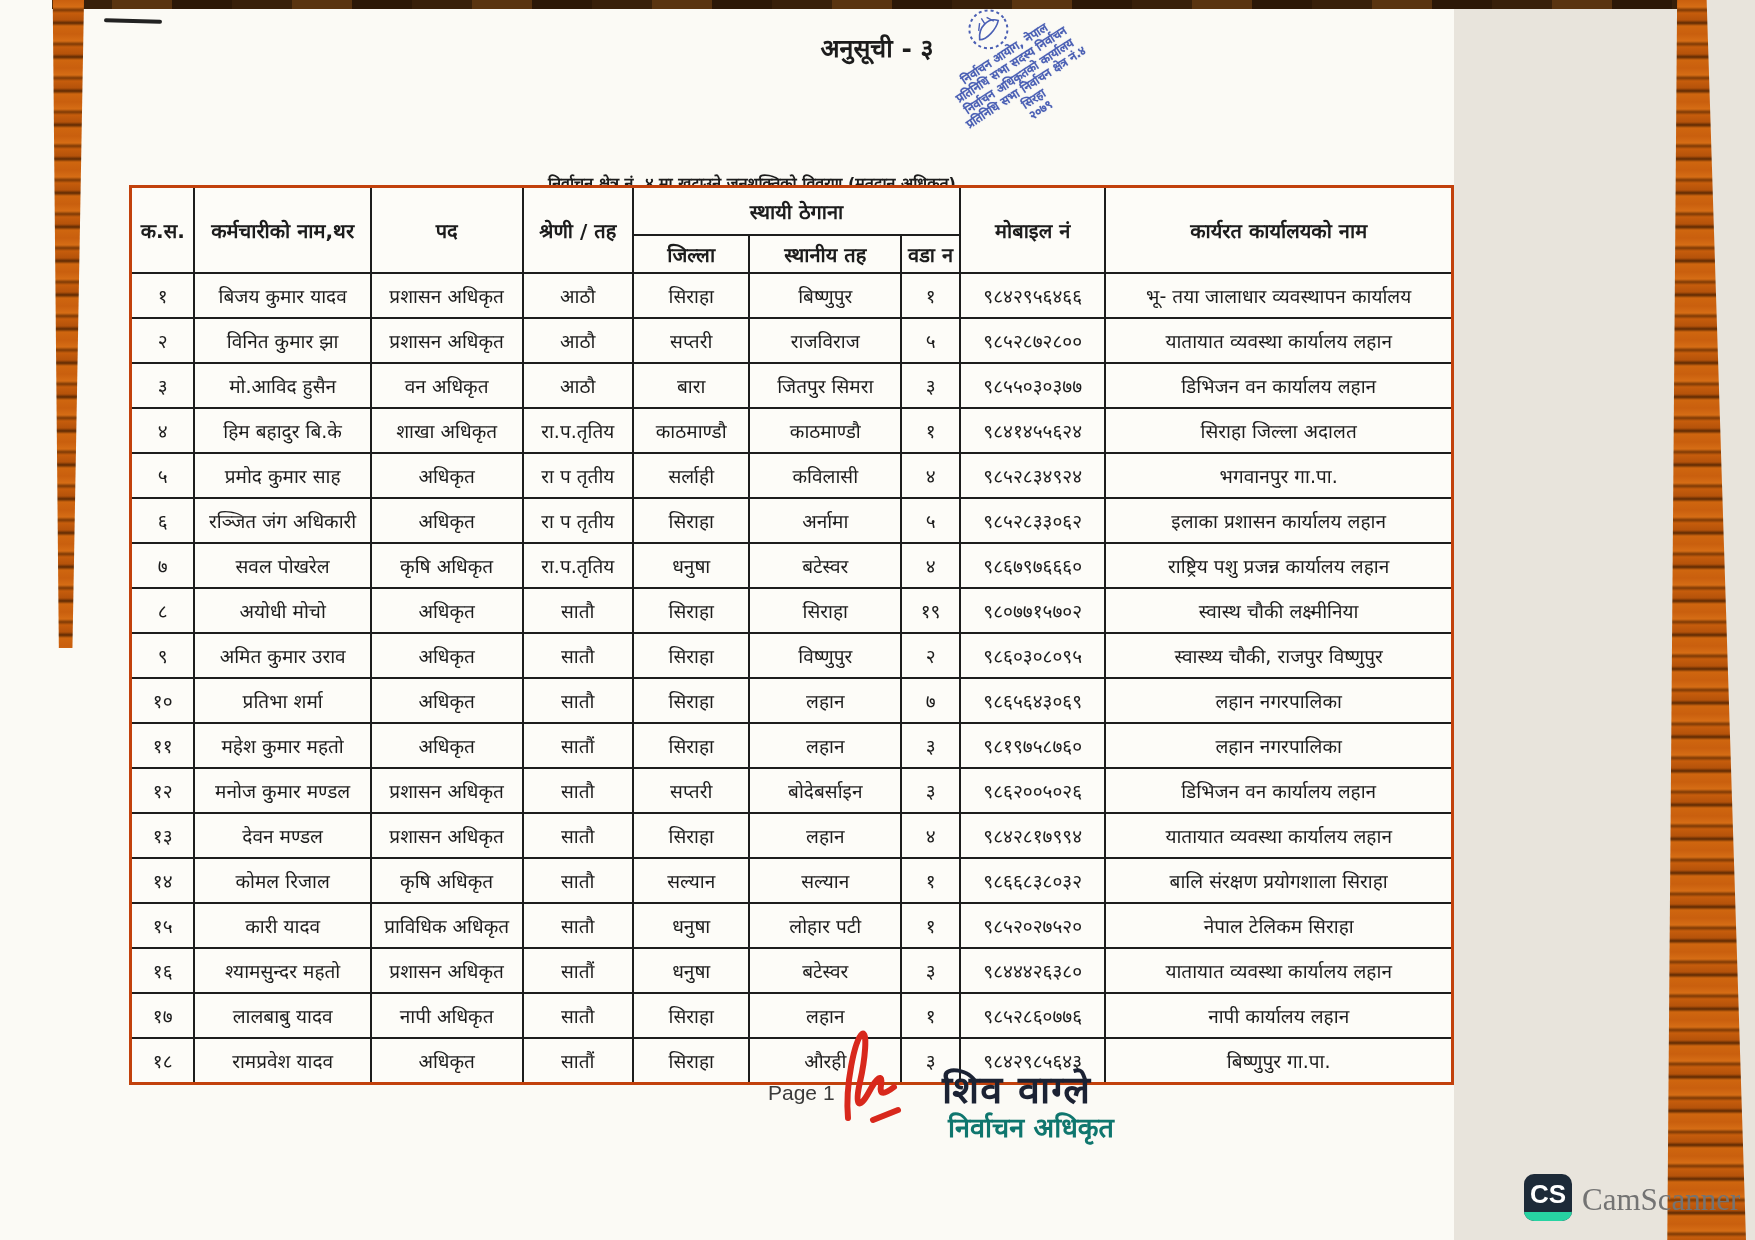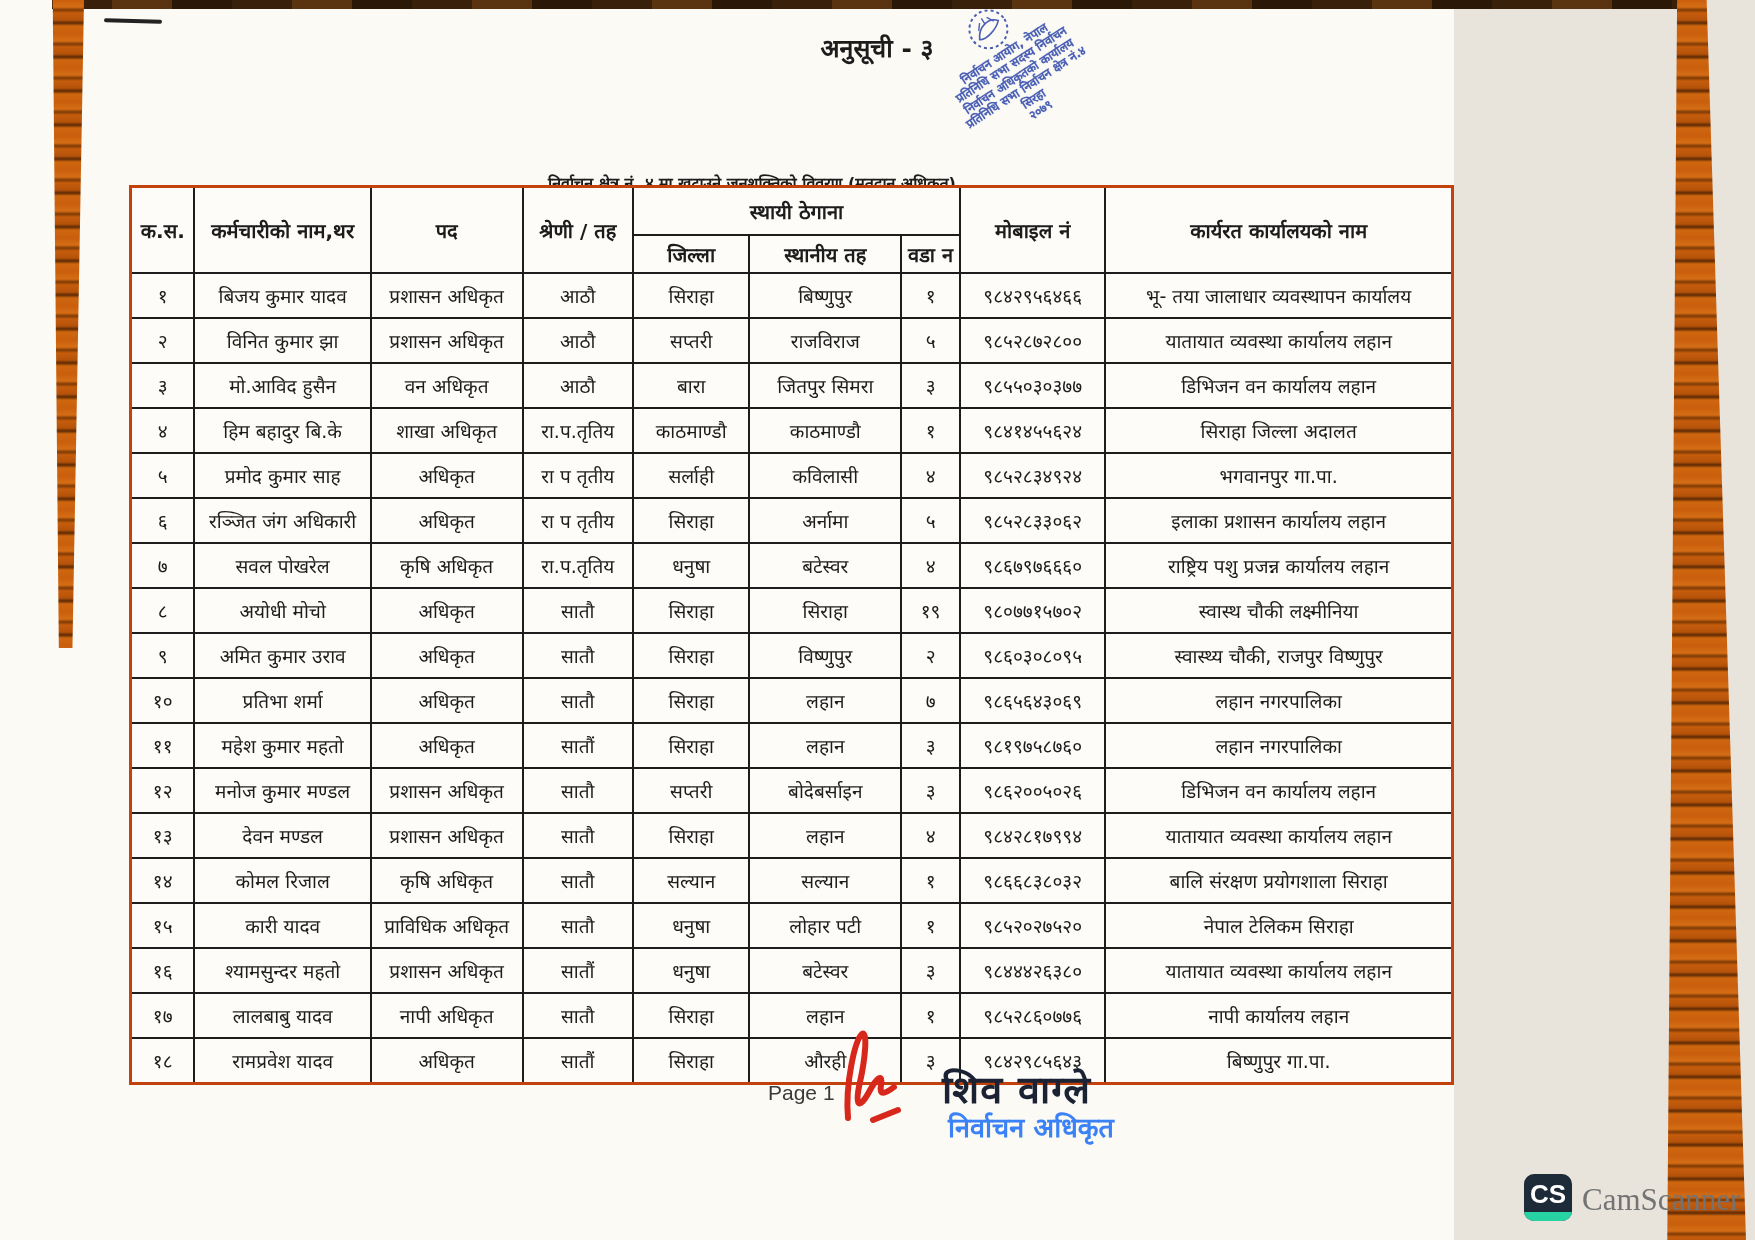--- a/index.html
+++ b/index.html
@@ -48,21 +48,21 @@
   col.c4{width:123px;} col.c5{width:160px;} col.c6{width:60px;} col.c7{width:152px;}
   col.c8{width:360px;}
 
   
   #page-label{position:absolute;left:768px;top:1081px;font-family:"Liberation Sans",sans-serif;
     font-size:21px;color:#3a3a3a;}
   #signature{position:absolute;left:818px;top:1022px;}
   #sig-name{position:absolute;left:942px;top:1062px;font-size:38px;font-weight:900;
     color:#1b2233;letter-spacing:1px;transform:scaleX(1.04);transform-origin:left;white-space:nowrap;}
   #sig-title{position:absolute;left:948px;top:1108px;font-size:27px;font-weight:bold;
-    color:#3b82f6;white-space:nowrap;}
+    color:#0f766e;white-space:nowrap;}
 
   
   #cs-badge{position:absolute;left:1524px;top:1174px;width:48px;height:47px;border-radius:10px;
     background:#1d2a38;display:flex;align-items:center;justify-content:center;overflow:hidden;text-align:center;}
   #cs-badge .cs-text{color:#fff;font-family:"Liberation Sans",sans-serif;font-weight:bold;
     font-size:26px;letter-spacing:0px;margin-top:-6px;}
   #cs-badge .cs-strip{position:absolute;left:0;bottom:0;width:100%;height:9px;background:#27d3a2;}
   #cs-brand{position:absolute;left:1582px;top:1182px;font-family:"Liberation Serif",serif;
     font-size:31px;color:#737373;}
 </style>

